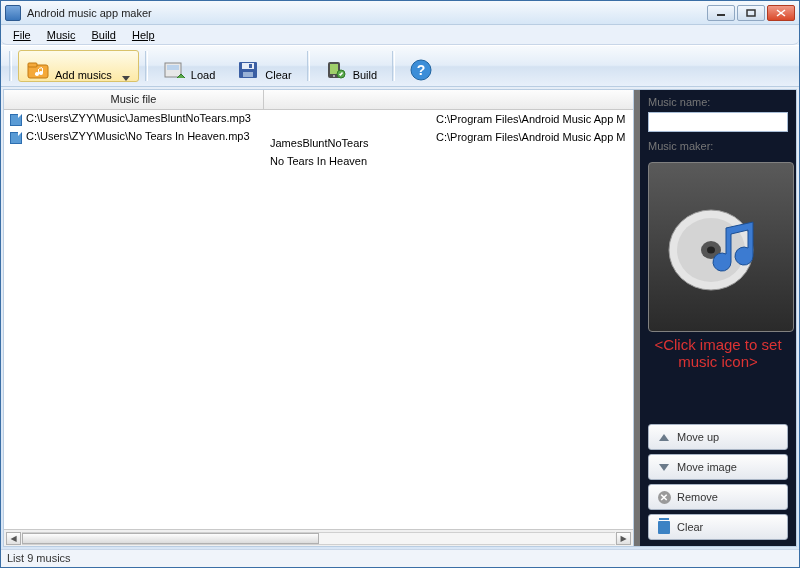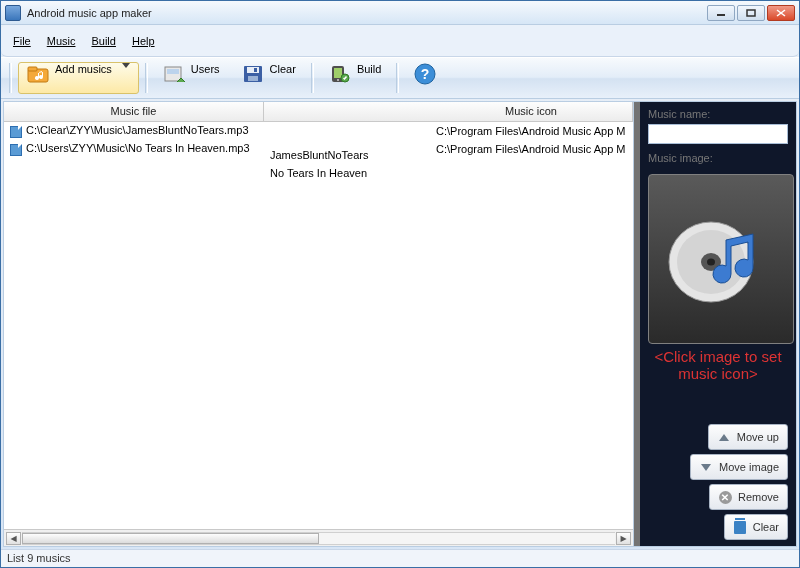--- a/index.html
+++ b/index.html
@@ -39,21 +39,21 @@
 .win-btn {
   width: 28px; height: 16px;
   border: 1px solid #8fa7c2;
   border-radius: 2px;
   background: linear-gradient(#f2f7fd,#d0dfef);
   display: flex; align-items: center; justify-content: center;
   font-size: 9px; color: #333;
 }
 .win-btn.close { background: linear-gradient(#f19a88,#d9492a); border-color:#b23a21; color:#fff; font-weight:bold;}
 .menubar {
-  height: 32px;
+  height: 20px;
   background: #eaf1fa;
   display: flex;
   align-items: center;
   padding: 0 4px;
   border-bottom: 1px solid #c8d6e8;
   border-radius: 6px;
 }
 .menu-item { padding: 2px 8px; cursor: default; }
 .menu-item u { text-decoration: underline; }
 .toolbar {
@@ -67,21 +67,21 @@
   gap: 4px;
 }
 .tool-sep {
   width: 3px; height: 30px;
   border-left: 1px solid #b9cde2;
   border-right: 1px solid #fff;
   margin: 0 2px;
 }
 .tool-btn {
   height: 32px;
-  display: flex; align-items: flex-start;
+  display: flex; align-items: flex-end;
   padding: 0 8px;
   border: 1px solid transparent;
   border-radius: 3px;
   gap: 6px;
 }
 .tool-btn.primary {
   background: linear-gradient(#fefbe9,#fde9a6);
   border: 1px solid #d9c26a;
 }
 .tool-icon {
@@ -175,21 +175,21 @@
 }
 .icon-preview {
   width:146px;height:170px;margin-top:6px;
   background: linear-gradient(#5a5a5a,#2a2a2a);
   border:1px solid #808080;
   border-radius:4px;
   display:flex;align-items:center;justify-content:center;
   position:relative;
 }
 .hint-red { color:#d33; text-align:center; font-size:15px; margin-top:4px;}
-.side-btns { margin-top:auto; display:flex;flex-direction:column;gap:4px;align-items:flex-end;}
+.side-btns { margin-top:auto; display:flex;flex-direction:column;gap:4px;}
 .side-btn {
   height:26px; background:linear-gradient(#fdfdfd,#e5e9ef);
   border:1px solid #a8b4c4; border-radius:3px;
   display:flex;align-items:center;padding:0 8px;gap:6px;color:#333;
 }
 .side-btn .i{width:14px;height:14px;display:flex;align-items:center;justify-content:center;}
 .arr-up{width:0;height:0;border-left:5px solid transparent;border-right:5px solid transparent;border-bottom:7px solid #6a7a8a;}
 .arr-down{width:0;height:0;border-left:5px solid transparent;border-right:5px solid transparent;border-top:7px solid #6a7a8a;}
 .x-circle{width:13px;height:13px;border-radius:50%;background:#9a9a9a;color:#fff;font-weight:bold;font-size:10px;display:flex;align-items:center;justify-content:center;}
 .trash{width:12px;height:13px;background:#3b82c4;border-radius:1px;position:relative;}
@@ -250,21 +250,21 @@
     </div>
     <div class="tool-sep"></div>
     <div class="tool-btn">
       <div class="tool-icon">
         <svg width="22" height="20">
             <rect x="2" y="3" width="16" height="14" fill="#e8e8e8" stroke="#888"></rect>
             <rect x="4" y="5" width="12" height="5" fill="#bcd3ec"></rect>
             <path d="M14 18 l4 -4 l4 4" fill="#5aa84e" stroke="#2f7a25"></path>
           </svg>
       </div>
-      <span>Users</span>
+      <span>Load</span>
     </div>
     <div class="tool-btn">
       <div class="tool-icon">
         <svg width="22" height="20">
             <rect x="2" y="2" width="18" height="16" rx="1" fill="#3b5fa4"></rect>
             <rect x="5" y="3" width="12" height="6" fill="#e8eef7"></rect>
             <rect x="6" y="12" width="10" height="5" fill="#9ab2d6"></rect>
             <rect x="12" y="4" width="3" height="4" fill="#3b5fa4"></rect>
           </svg>
       </div>
@@ -292,25 +292,24 @@
           </svg>
       </div>
     </div>
   </div>
 
   <div class="content">
     <div class="left-pane">
       <div class="table-header">
         <div class="th col-file">Music file</div>
         <div class="th col-name">Music name</div>
-        <div class="th col-icon">Music icon</div>
       </div>
       <div class="table-body" id="table-body">
           <div class="row">
-    <div class="td col-file"><span class="file-icon"></span><span>C:\Clear\ZYY\Music\JamesBluntNoTears.mp3</span></div>
+    <div class="td col-file"><span class="file-icon"></span><span>C:\Users\ZYY\Music\JamesBluntNoTears.mp3</span></div>
     <div class="td col-name">JamesBluntNoTears</div>
     <div class="td col-icon">C:\Program Files\Android Music App M</div>
           </div>
           <div class="row">
     <div class="td col-file"><span class="file-icon"></span><span>C:\Users\ZYY\Music\No Tears In Heaven.mp3</span></div>
     <div class="td col-name">No Tears In Heaven</div>
     <div class="td col-icon">C:\Program Files\Android Music App M</div>
           </div>
         </div>
       <div class="h-scroll">
@@ -318,21 +317,21 @@
         <div class="track">
             <div class="thumb"></div>
           </div>
         <div class="arrow">▶</div>
       </div>
     </div>
 
     <div class="right-pane">
       <div class="field-label">Music name:</div>
       <input class="text-input" value="" style="">
-      <div class="field-label" style="margin-top:8px">Music image:</div>
+      <div class="field-label" style="margin-top:8px">Music maker:</div>
       <div class="icon-preview">
         <svg width="120" height="110">
           <ellipse cx="50" cy="58" rx="42" ry="40" fill="#e5e5e5" stroke="#999"></ellipse>
           <ellipse cx="50" cy="58" rx="34" ry="32" fill="#d4d4d4"></ellipse>
           <ellipse cx="50" cy="58" rx="10" ry="9" fill="#555"></ellipse>
           <ellipse cx="50" cy="58" rx="4" ry="3.5" fill="#222"></ellipse>
           <g transform="translate(62,30)">
             <path d="M30 0 v34 a9 9 0 1 1 -5 -8 V8 L8 12 v28 a9 9 0 1 1 -5 -8 V6 z" fill="#3c7bd1" stroke="#1b4f94"></path>
           </g>
         </svg>

